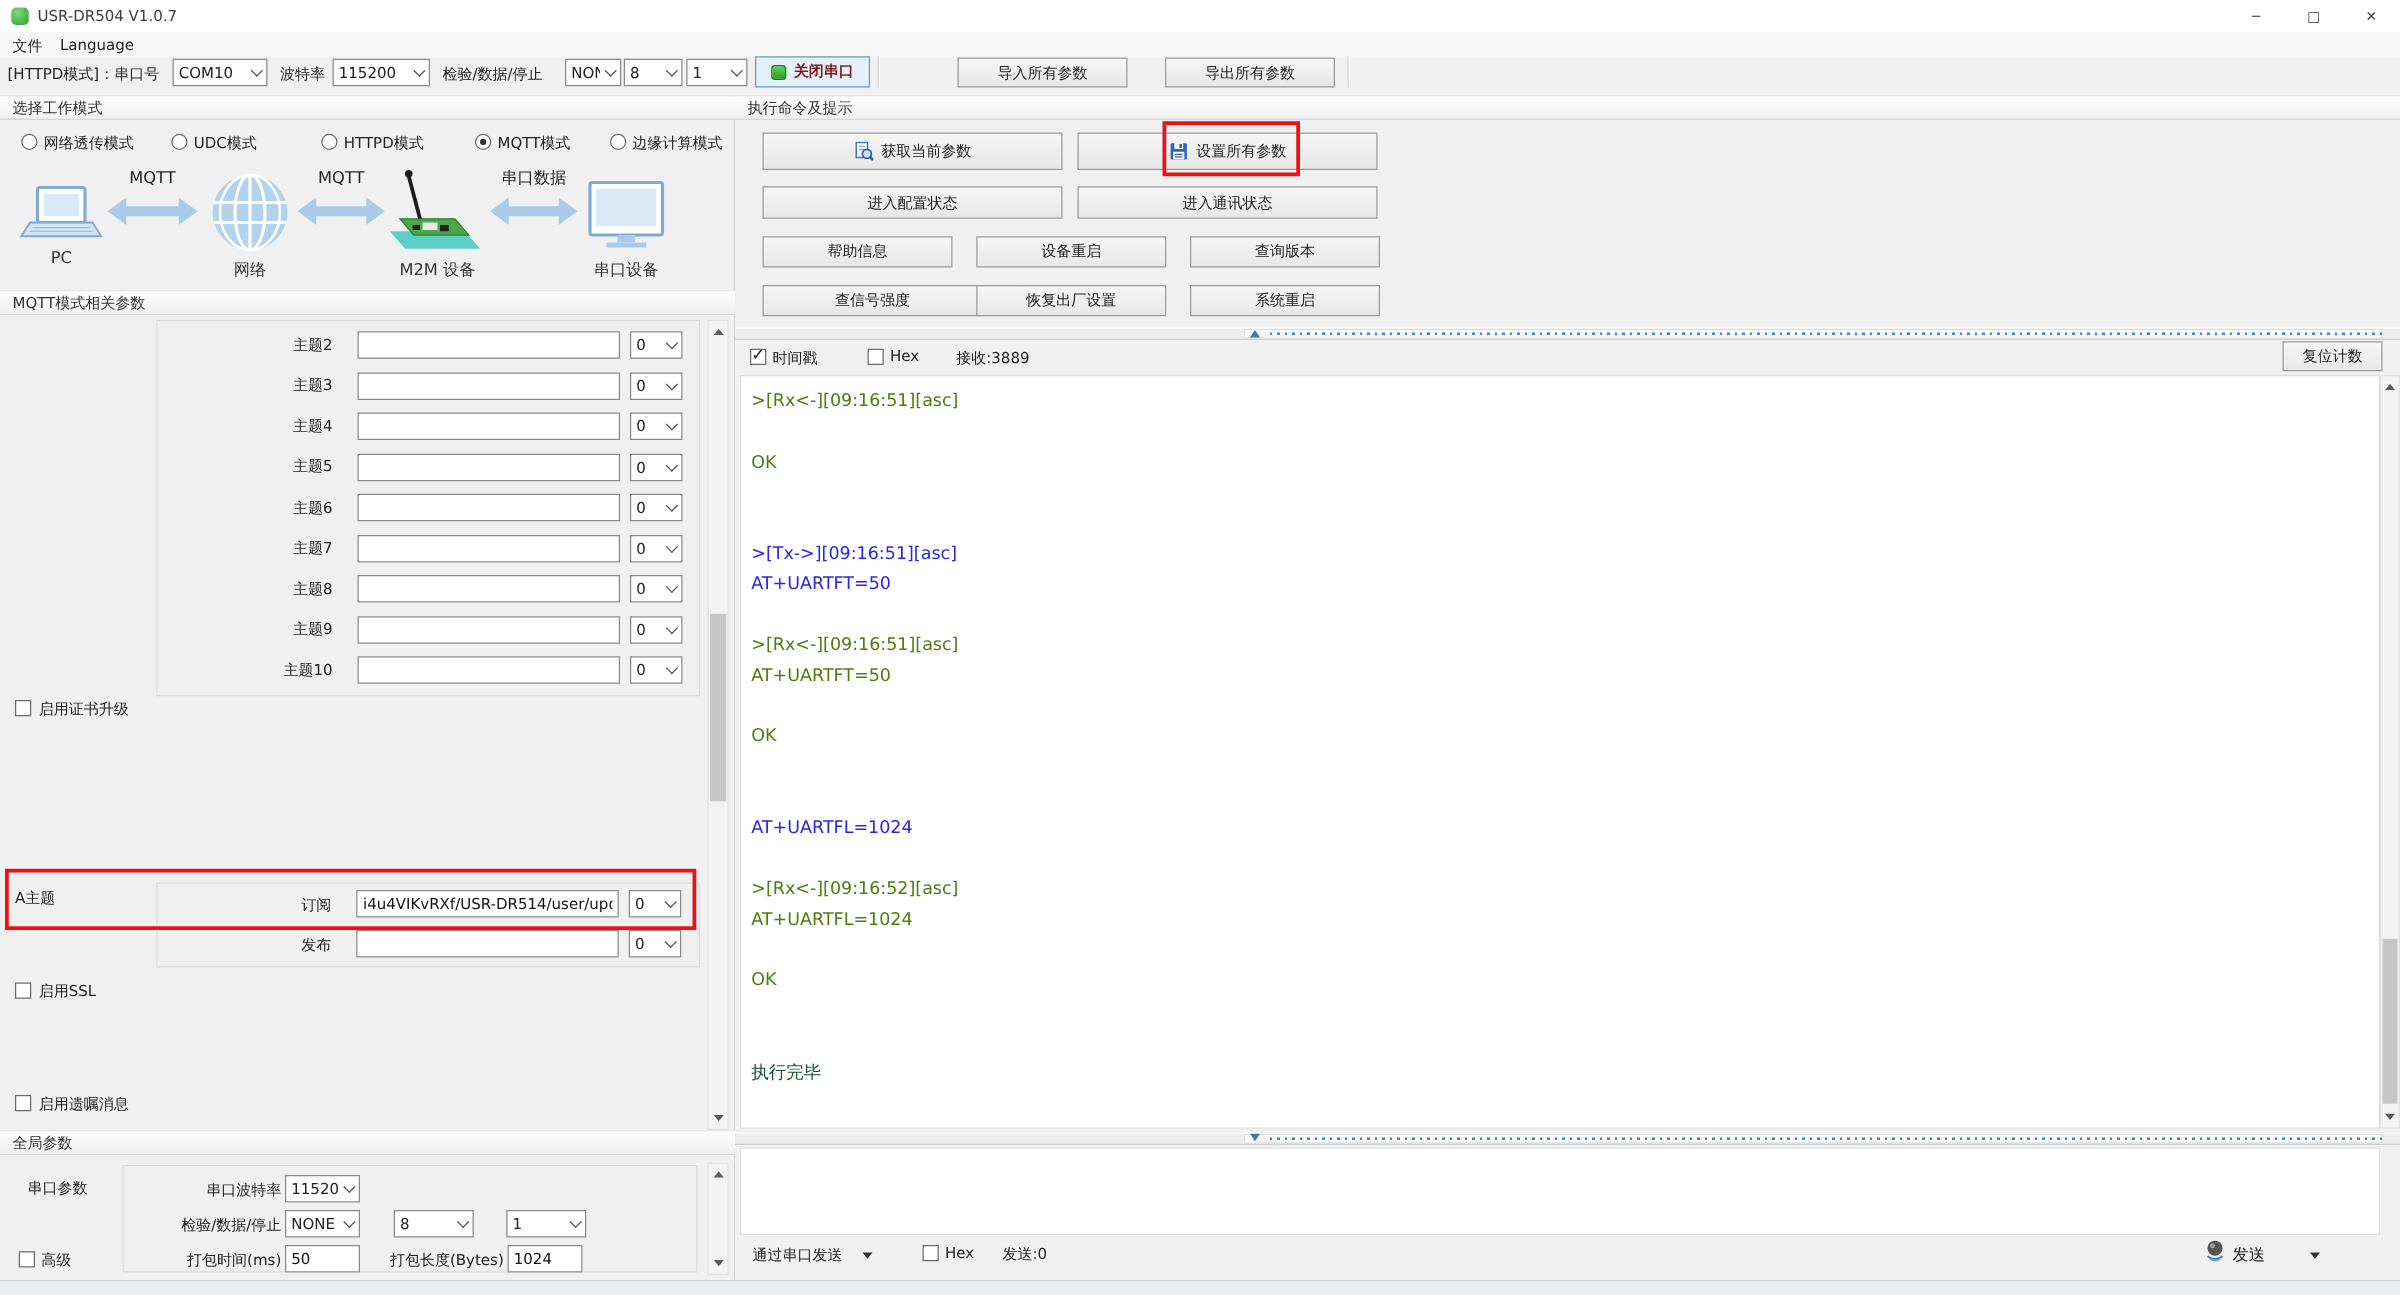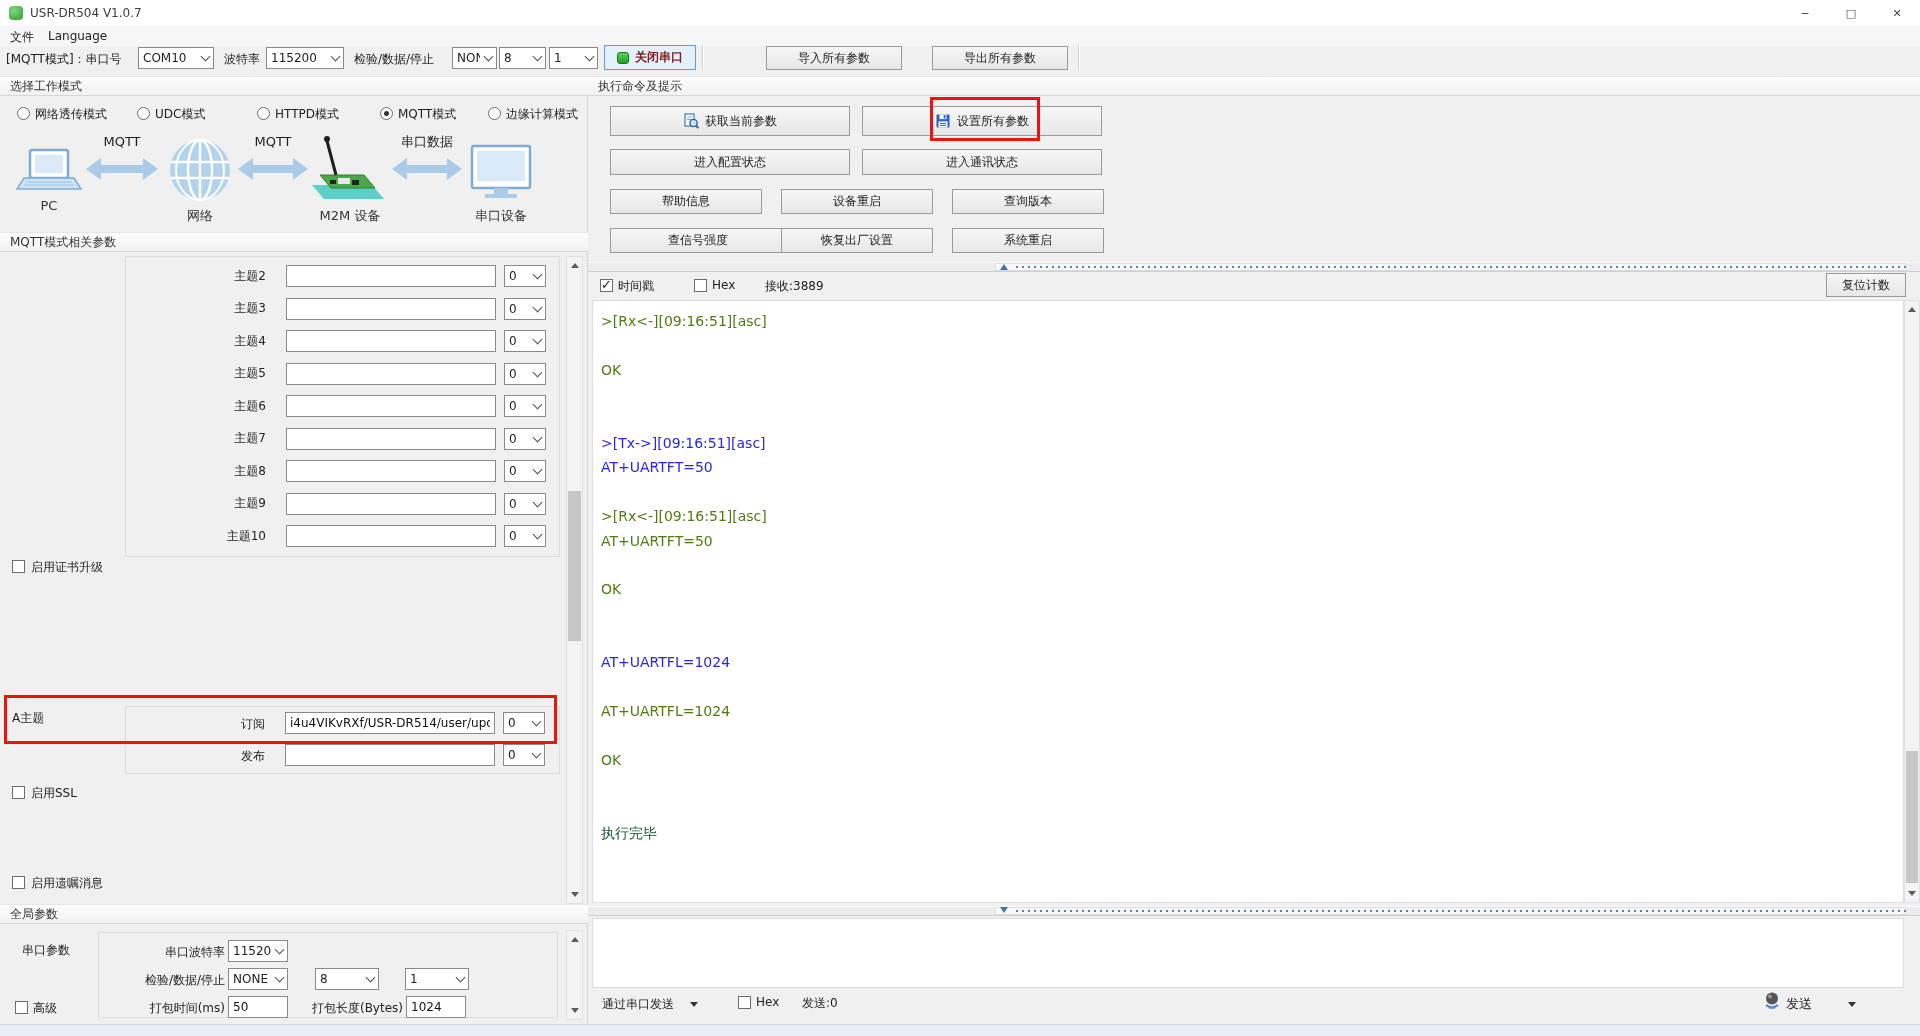--- a/index.html
+++ b/index.html
@@ -58,21 +58,21 @@
       <span>✕</span>
     </div>
 </div>
 
 <div class="abs" style="left:0;top:26px;width:1920px;height:20px;background:#f6f6f6;">
   <span class="lbl" style="left:10px;top:3px;">文件</span>
   <span class="lbl" style="left:48px;top:3px;">Language</span>
 </div>
 
 <div class="abs" style="left:0;top:44px;width:1920px;height:30px;">
-  <span class="lbl" style="left:6px;top:7px;">[MQTT模式]：串口号</span>
+  <span class="lbl" style="left:6px;top:7px;">[HTTPD模式]：串口号</span>
   <span class="combo" style="left:138px;top:3px;width:76px;">
       <span class="val">COM10</span>
       <span class="arr"></span>
     </span>
   <span class="lbl" style="left:224px;top:7px;">波特率</span>
   <span class="combo" style="left:266px;top:3px;width:78px;">
       <span class="val">115200</span>
       <span class="arr"></span>
     </span>
   <span class="lbl" style="left:354px;top:7px;">检验/数据/停止</span>
@@ -414,20 +414,21 @@
 
         <div class="log-line k-rx"></div>
 
         <div class="log-line k-rx"></div>
 
 
         <div class="log-line k-tx">AT+UARTFL=1024</div>
 
         <div class="log-line k-tx"></div>
 
+        <div class="log-line k-rx">&gt;[Rx&lt;-][09:16:52][asc]</div>
 
         <div class="log-line k-rx">AT+UARTFL=1024</div>
 
         <div class="log-line k-rx"></div>
 
         <div class="log-line k-rx">OK</div>
 
         <div class="log-line k-rx"></div>
 
         <div class="log-line k-rx"></div>

